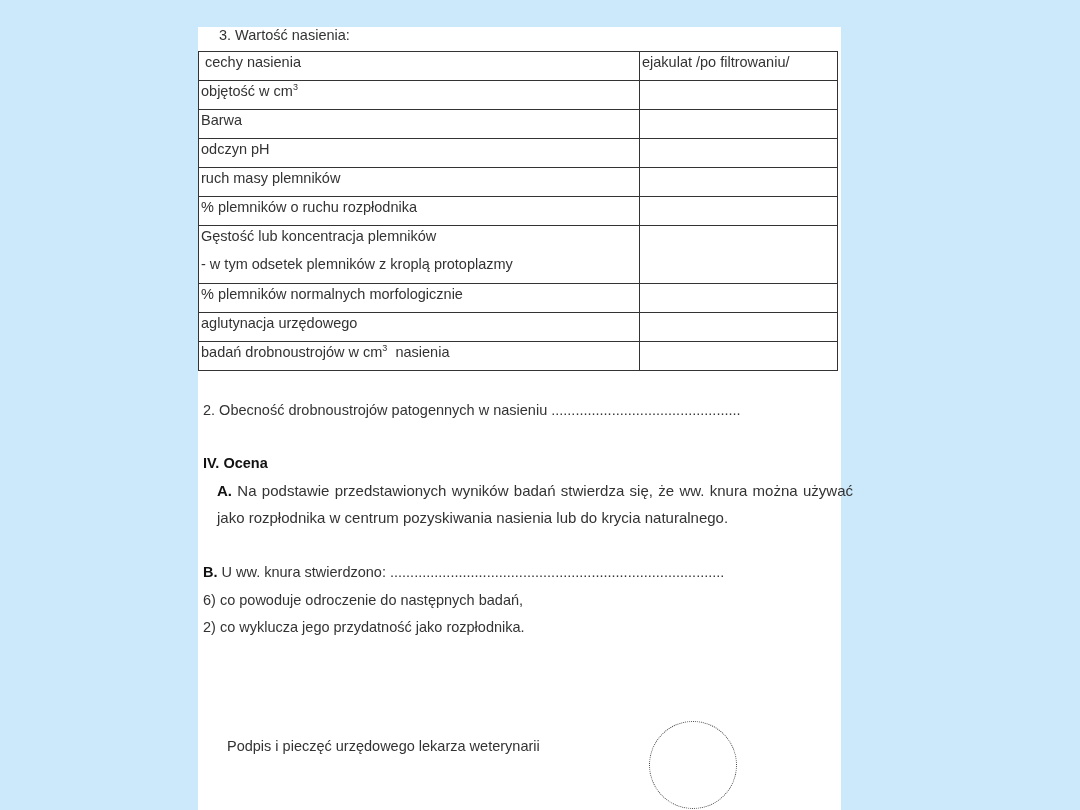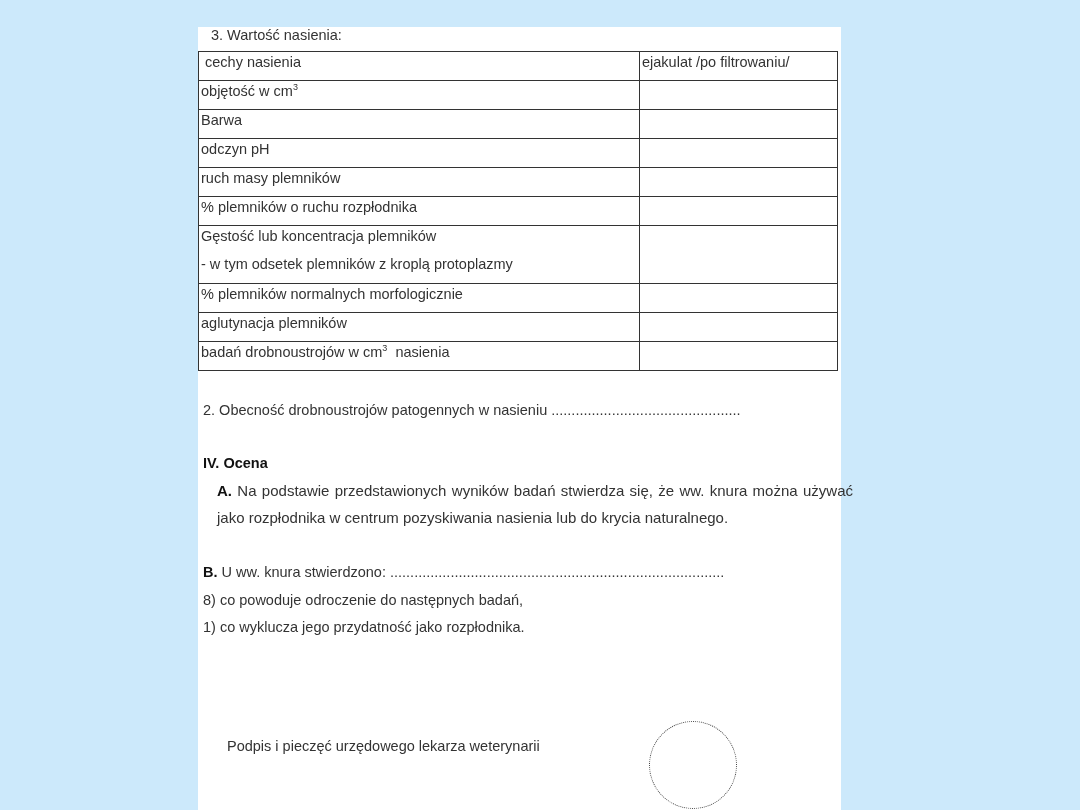--- a/index.html
+++ b/index.html
@@ -7,21 +7,21 @@
     width:1080px; height:810px; overflow:hidden;
     background:#cce9fb;
     font-family:"Liberation Sans", sans-serif;
     position:relative;
   }
   .page {
     position:absolute; left:198px; top:27px; width:643px; height:783px;
     background:#ffffff;
   }
   .txt { color:#333; font-size:14.5px; position:absolute; white-space:nowrap; }
-  .section-title { left:13px; top:0px; }
+  .section-title { left:21px; top:0px; }
   table.semen {
     position:absolute; left:0px; top:24px; width:640px;
     border-collapse:collapse; font-size:14.5px; color:#333;
   }
   table.semen td {
     border:1px solid #333; padding:0 2px; vertical-align:top;
     height:28px; line-height:20px;
   }
   table.semen td.c1 { width:436px; }
   table.semen tr.tall td { height:57px; }
@@ -71,36 +71,36 @@
     </tr>
     <tr class="tall">
       <td class="c1"><span>Gęstość lub koncentracja plemników</span><span class="line2">- w tym odsetek plemników z kroplą protoplazmy</span></td>
       <td></td>
     </tr>
     <tr>
       <td class="c1">% plemników normalnych morfologicznie</td>
       <td></td>
     </tr>
     <tr>
-      <td class="c1">aglutynacja plemników</td>
+      <td class="c1">aglutynacja urzędowego</td>
       <td></td>
     </tr>
     <tr>
       <td class="c1" style="white-space:pre"><span>badań drobnoustrojów w cm</span><sup>3</sup><span>  nasienia</span></td>
       <td></td>
     </tr>
   </tbody>
     </table>
 
   <div class="txt" style="left:5px; top:375px;">2. Obecność drobnoustrojów patogennych w nasieniu ...............................................</div>
 
   <div class="txt bold" style="left:5px; top:428px;">IV. Ocena</div>
 
   <div class="para" style="top:450px;"><span class="bold">A.</span><span> Na podstawie przedstawionych wyników badań stwierdza się, że ww. knura można używać jako rozpłodnika w centrum pozyskiwania nasienia lub do krycia naturalnego.</span></div>
 
   <div class="txt" style="left:5px; top:537px;"><span class="bold">B.</span><span> U ww. knura stwierdzono: ...................................................................................</span></div>
 
-  <div class="txt" style="left:5px; top:565px;">8) co powoduje odroczenie do następnych badań,</div>
-  <div class="txt" style="left:5px; top:592px;">1) co wyklucza jego przydatność jako rozpłodnika.</div>
+  <div class="txt" style="left:5px; top:565px;">6) co powoduje odroczenie do następnych badań,</div>
+  <div class="txt" style="left:5px; top:592px;">2) co wyklucza jego przydatność jako rozpłodnika.</div>
 
   <div class="txt" style="left:29px; top:711px;">Podpis i pieczęć urzędowego lekarza weterynarii</div>
   <div class="stamp"></div>
 </div>
 
 </body></html>

